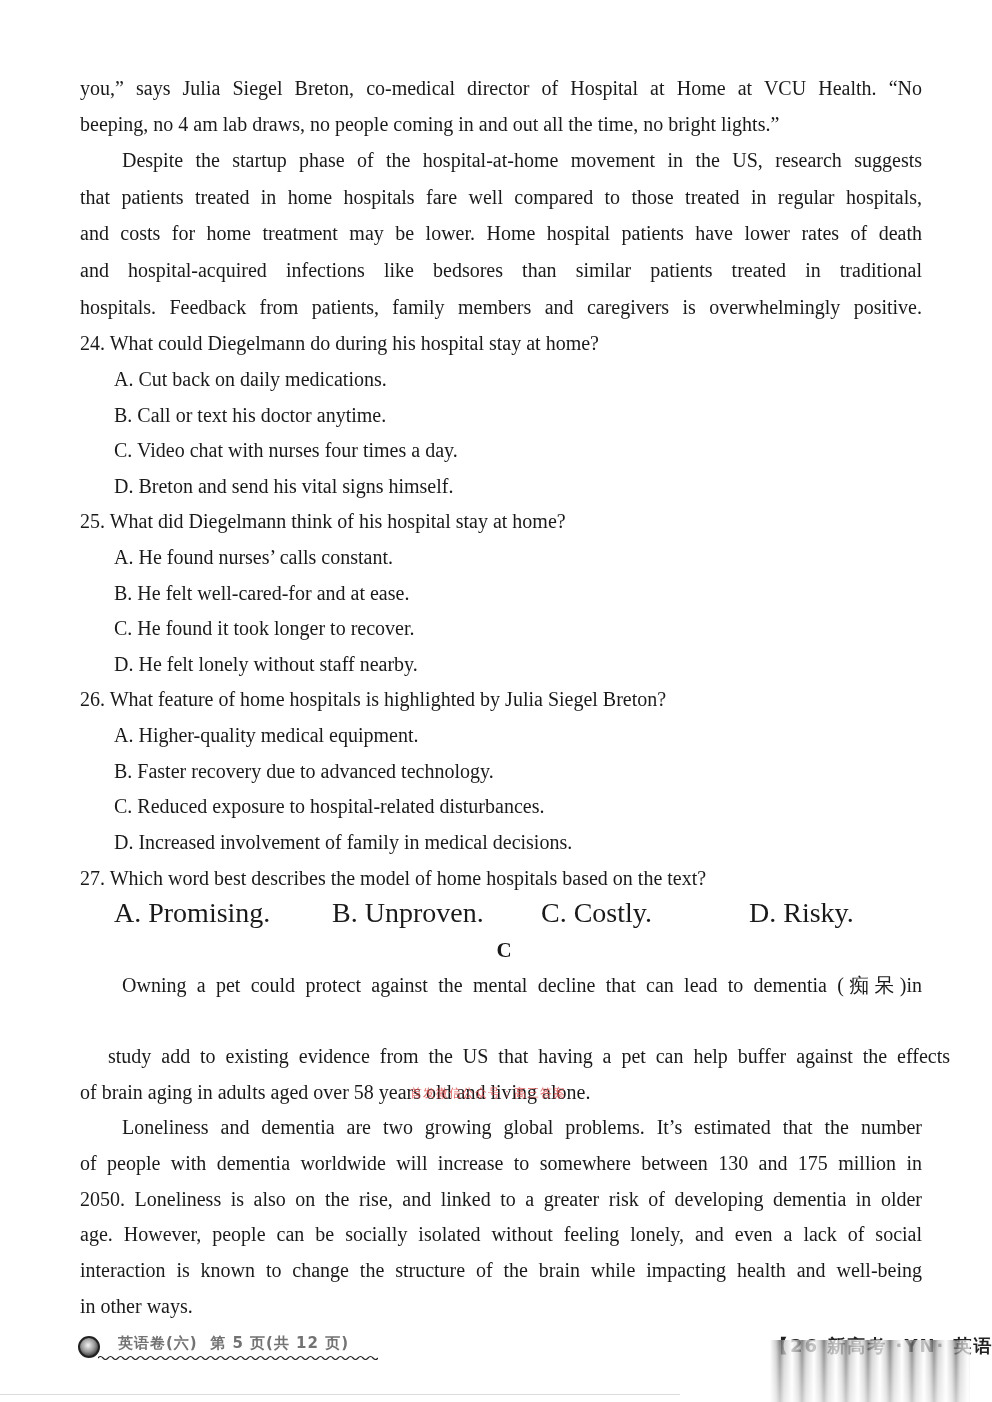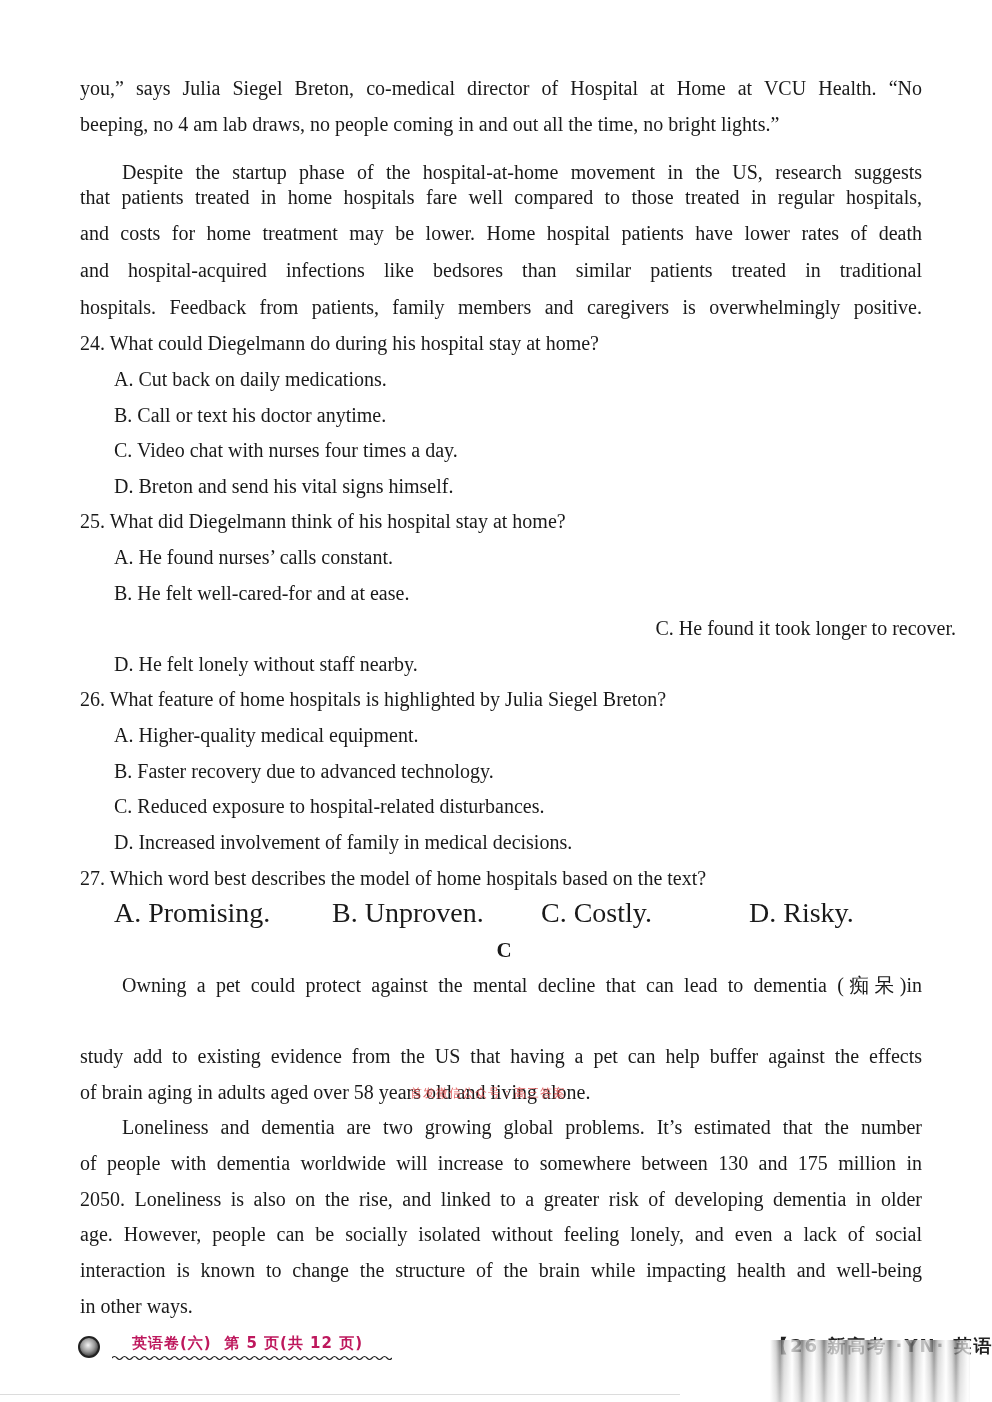--- a/index.html
+++ b/index.html
@@ -9,58 +9,58 @@
   .line { position: absolute; left: 80px; width: 842px; font-size: 20px; line-height: 36px; white-space: nowrap; }
   .just { text-align: justify; text-align-last: justify; }
   .indent { left: 122px; width: 800px; }
   .q { left: 80px; }
   .opt { left: 114px; }
   .opt4 { position: absolute; font-size: 28px; line-height: 36px; white-space: nowrap; }
   .section-letter { position: absolute; left: 0; width: 1008px; text-align: center; font-weight: bold; font-size: 21px; top: 932px; line-height: 36px; }
   .watermark { position: absolute; left: 410px; top: 1085px; font-family: "DejaVu Sans", sans-serif; font-size: 12px; color: #e05050; opacity: 0.85; letter-spacing: 1px; white-space: nowrap; }
   .footer-left { position: absolute; left: 78px; top: 1334px; display: flex; align-items: center; }
   .footer-circle { width: 22px; height: 22px; border-radius: 50%; border: 2px solid #222; background: radial-gradient(circle at 45% 40%, #f4f4f4 0%, #999 45%, #333 80%); box-sizing: border-box; }
-  .footer-text { margin-left: 32px; font-family: "DejaVu Sans", sans-serif; font-weight: bold; font-size: 15px; letter-spacing: 1px; color: #be185d; position: relative; padding-bottom: 6px; }
+  .footer-text { margin-left: 18px; font-family: "DejaVu Sans", sans-serif; font-weight: bold; font-size: 15px; letter-spacing: 1px; color: #737373; position: relative; padding-bottom: 6px; }
   .wavy { position: absolute; left: -20px; right: -12px; bottom: -2px; height: 6px; }
   .footer-right { position: absolute; left: 770px; top: 1334px; font-family: "DejaVu Sans", sans-serif; font-weight: bold; font-size: 18px; color: #222; letter-spacing: 2px; white-space: nowrap; }
   .smear { position: absolute; left: 770px; top: 1340px; width: 200px; height: 62px;
            background: linear-gradient(to bottom, rgba(255,255,255,0) 0%, rgba(255,255,255,0.2) 20%, rgba(255,255,255,0.6) 100%),
            repeating-linear-gradient(to right, #fff 0px, #bbb 6px, #555 10px, #bbb 14px, #fff 22px); opacity: 0.75; }
   .bottom-rule { position: absolute; left: 0; top: 1394px; width: 680px; height: 1px; background: #dcdcdc; }
 </style>
 </head>
 <body>
 
 <div class="page">
 
   <div class="line just" style="top:70px;">you,” says Julia Siegel Breton, co-medical director of Hospital at Home at VCU Health. “No</div>
   <div class="line" style="top:106px;">beeping, no 4 am lab draws, no people coming in and out all the time, no bright lights.”</div>
 
-  <div class="line just indent" style="top:142px;margin-top:12px;">Despite the startup phase of the hospital-at-home movement in the US, research suggests</div>
+  <div class="line just indent" style="top:142px;">Despite the startup phase of the hospital-at-home movement in the US, research suggests</div>
   <div class="line just" style="top:179px;">that patients treated in home hospitals fare well compared to those treated in regular hospitals,</div>
   <div class="line just" style="top:215px;">and costs for home treatment may be lower. Home hospital patients have lower rates of death</div>
   <div class="line just" style="top:252px;">and hospital-acquired infections like bedsores than similar patients treated in traditional</div>
   <div class="line just" style="top:289px;">hospitals. Feedback from patients, family members and caregivers is overwhelmingly positive.</div>
 
   <div class="line q" style="top:325px;">
     <span>24.</span>
     <span>What could Diegelmann do during his hospital stay at home?</span>
   </div>
   <div class="line opt" style="top:361px;">A. Cut back on daily medications.</div>
   <div class="line opt" style="top:397px;">B. Call or text his doctor anytime.</div>
   <div class="line opt" style="top:432px;">C. Video chat with nurses four times a day.</div>
   <div class="line opt" style="top:468px;">D. Breton and send his vital signs himself.</div>
 
   <div class="line q" style="top:503px;">
     <span>25.</span>
     <span>What did Diegelmann think of his hospital stay at home?</span>
   </div>
   <div class="line opt" style="top:539px;">A. He found nurses’ calls constant.</div>
   <div class="line opt" style="top:575px;">B. He felt well-cared-for and at ease.</div>
-  <div class="line opt" style="top:610px;text-align:right;">C. He found it took longer to recover.</div>
+  <div class="line opt" style="top:610px;">C. He found it took longer to recover.</div>
   <div class="line opt" style="top:646px;">D. He felt lonely without staff nearby.</div>
 
   <div class="line q" style="top:681px;">
     <span>26.</span>
     <span>What feature of home hospitals is highlighted by Julia Siegel Breton?</span>
   </div>
   <div class="line opt" style="top:717px;">A. Higher-quality medical equipment.</div>
   <div class="line opt" style="top:753px;">B. Faster recovery due to advanced technology.</div>
   <div class="line opt" style="top:788px;">C. Reduced exposure to hospital-related disturbances.</div>
   <div class="line opt" style="top:824px;">D. Increased involvement of family in medical decisions.</div>
@@ -70,21 +70,21 @@
     <span>Which word best describes the model of home hospitals based on the text?</span>
   </div>
   <div class="opt4" style="left:114px; top:895px;">A. Promising.</div>
   <div class="opt4" style="left:332px; top:895px;">B. Unproven.</div>
   <div class="opt4" style="left:541px; top:895px;">C. Costly.</div>
   <div class="opt4" style="left:749px; top:895px;">D. Risky.</div>
 
   <div class="section-letter">C</div>
 
   <div class="line just indent" style="top:967px;">Owning a pet could protect against the mental decline that can lead to dementia (痴呆)in</div>
-  <div class="line just" style="top:1038px;">study add to existing evidence from the US that having a pet can help buffer against the effects</div>
+  <div class="line just" style="top:1038px;margin-left:28px;">study add to existing evidence from the US that having a pet can help buffer against the effects</div>
   <div class="line" style="top:1074px;">of brain aging in adults aged over 58 years old and living alone.</div>
   <div class="watermark">首发微信公众号：高三答案</div>
 
   <div class="line just indent" style="top:1109px;">Loneliness and dementia are two growing global problems. It’s estimated that the number</div>
   <div class="line just" style="top:1145px;">of people with dementia worldwide will increase to somewhere between 130 and 175 million in</div>
   <div class="line just" style="top:1181px;">2050. Loneliness is also on the rise, and linked to a greater risk of developing dementia in older</div>
   <div class="line just" style="top:1216px;">age. However, people can be socially isolated without feeling lonely, and even a lack of social</div>
   <div class="line just" style="top:1252px;">interaction is known to change the structure of the brain while impacting health and well-being</div>
   <div class="line" style="top:1288px;">in other ways.</div>
 

